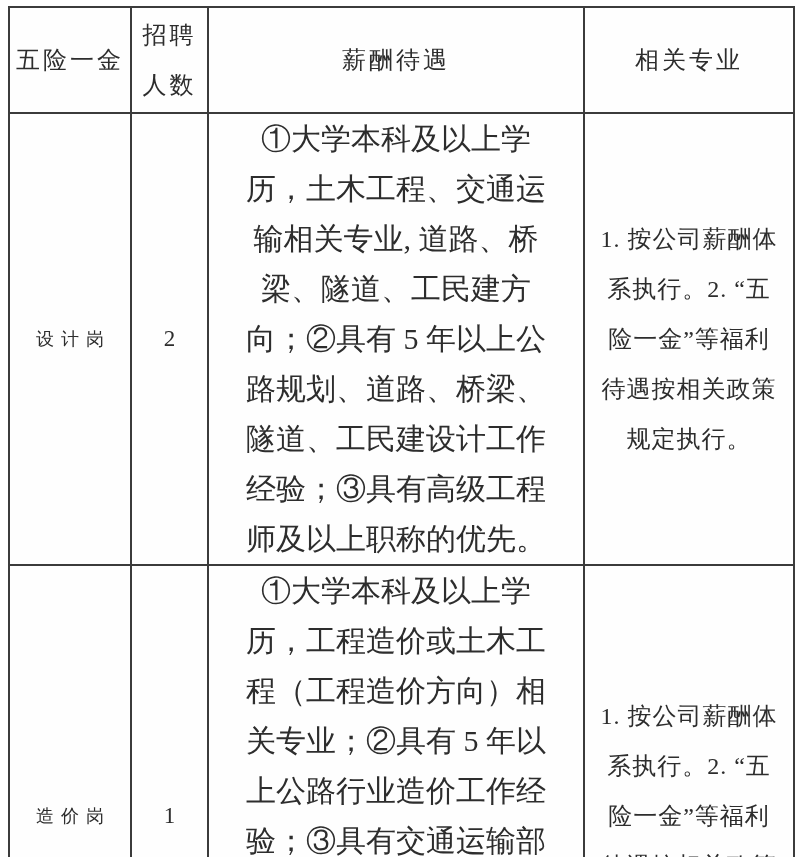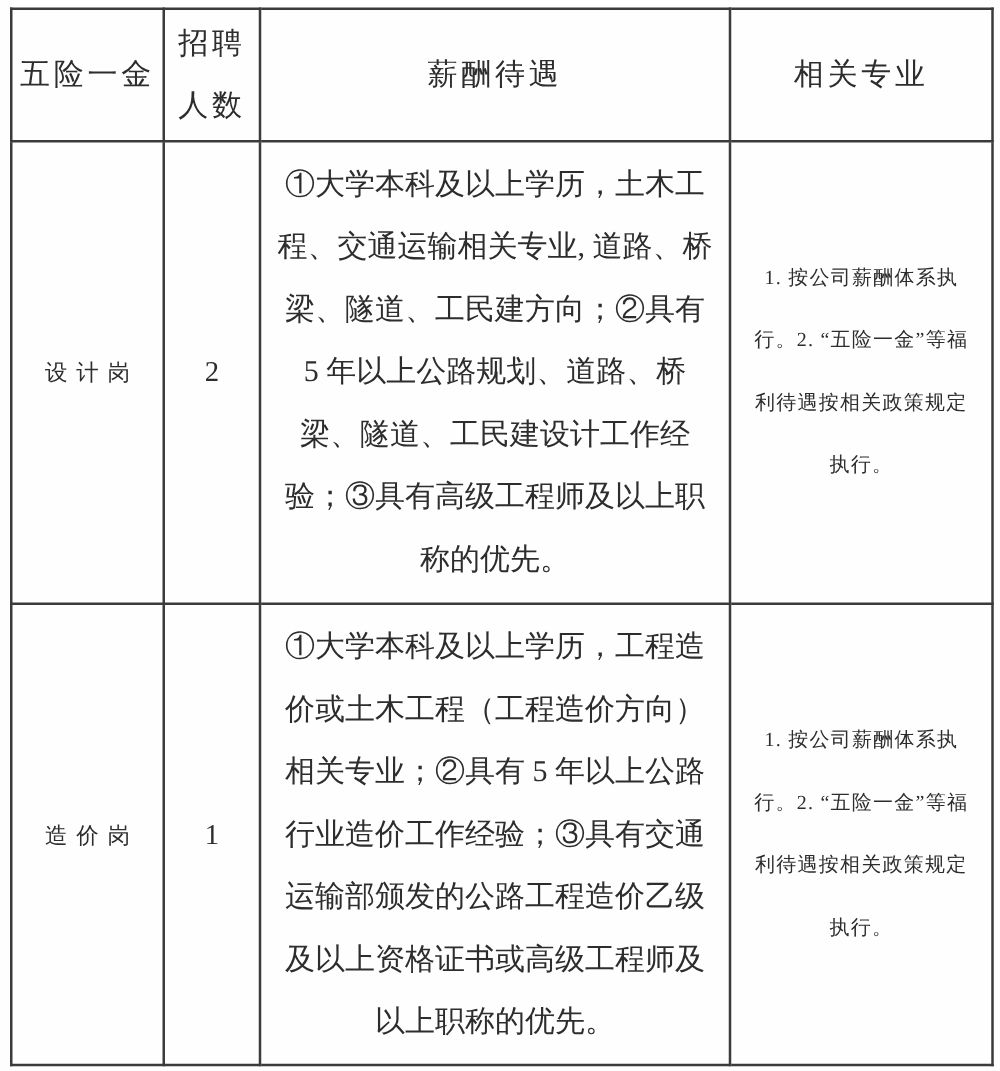--- a/index.html
+++ b/index.html
@@ -52,27 +52,27 @@
     text-align: center;
     font-size: 18px;
     letter-spacing: 7px;
     text-indent: 7px;
   }
   .cell-num {
     text-align: center;
     font-size: 23px;
   }
   .cell-cond {
-    font-size: 24px;
+    font-size: 30px;
     line-height: 50px;
     text-align: justify;
-    padding: 0 12px;
+    padding: 0 28px;
   }
   .cell-sal {
-    font-size: 16px;
+    font-size: 24px;
     line-height: 50px;
     text-align: justify;
     padding: 0 14px;
     letter-spacing: 1px;
   }
 </style>
 </head>
 <body>
 
 <div class="page">

